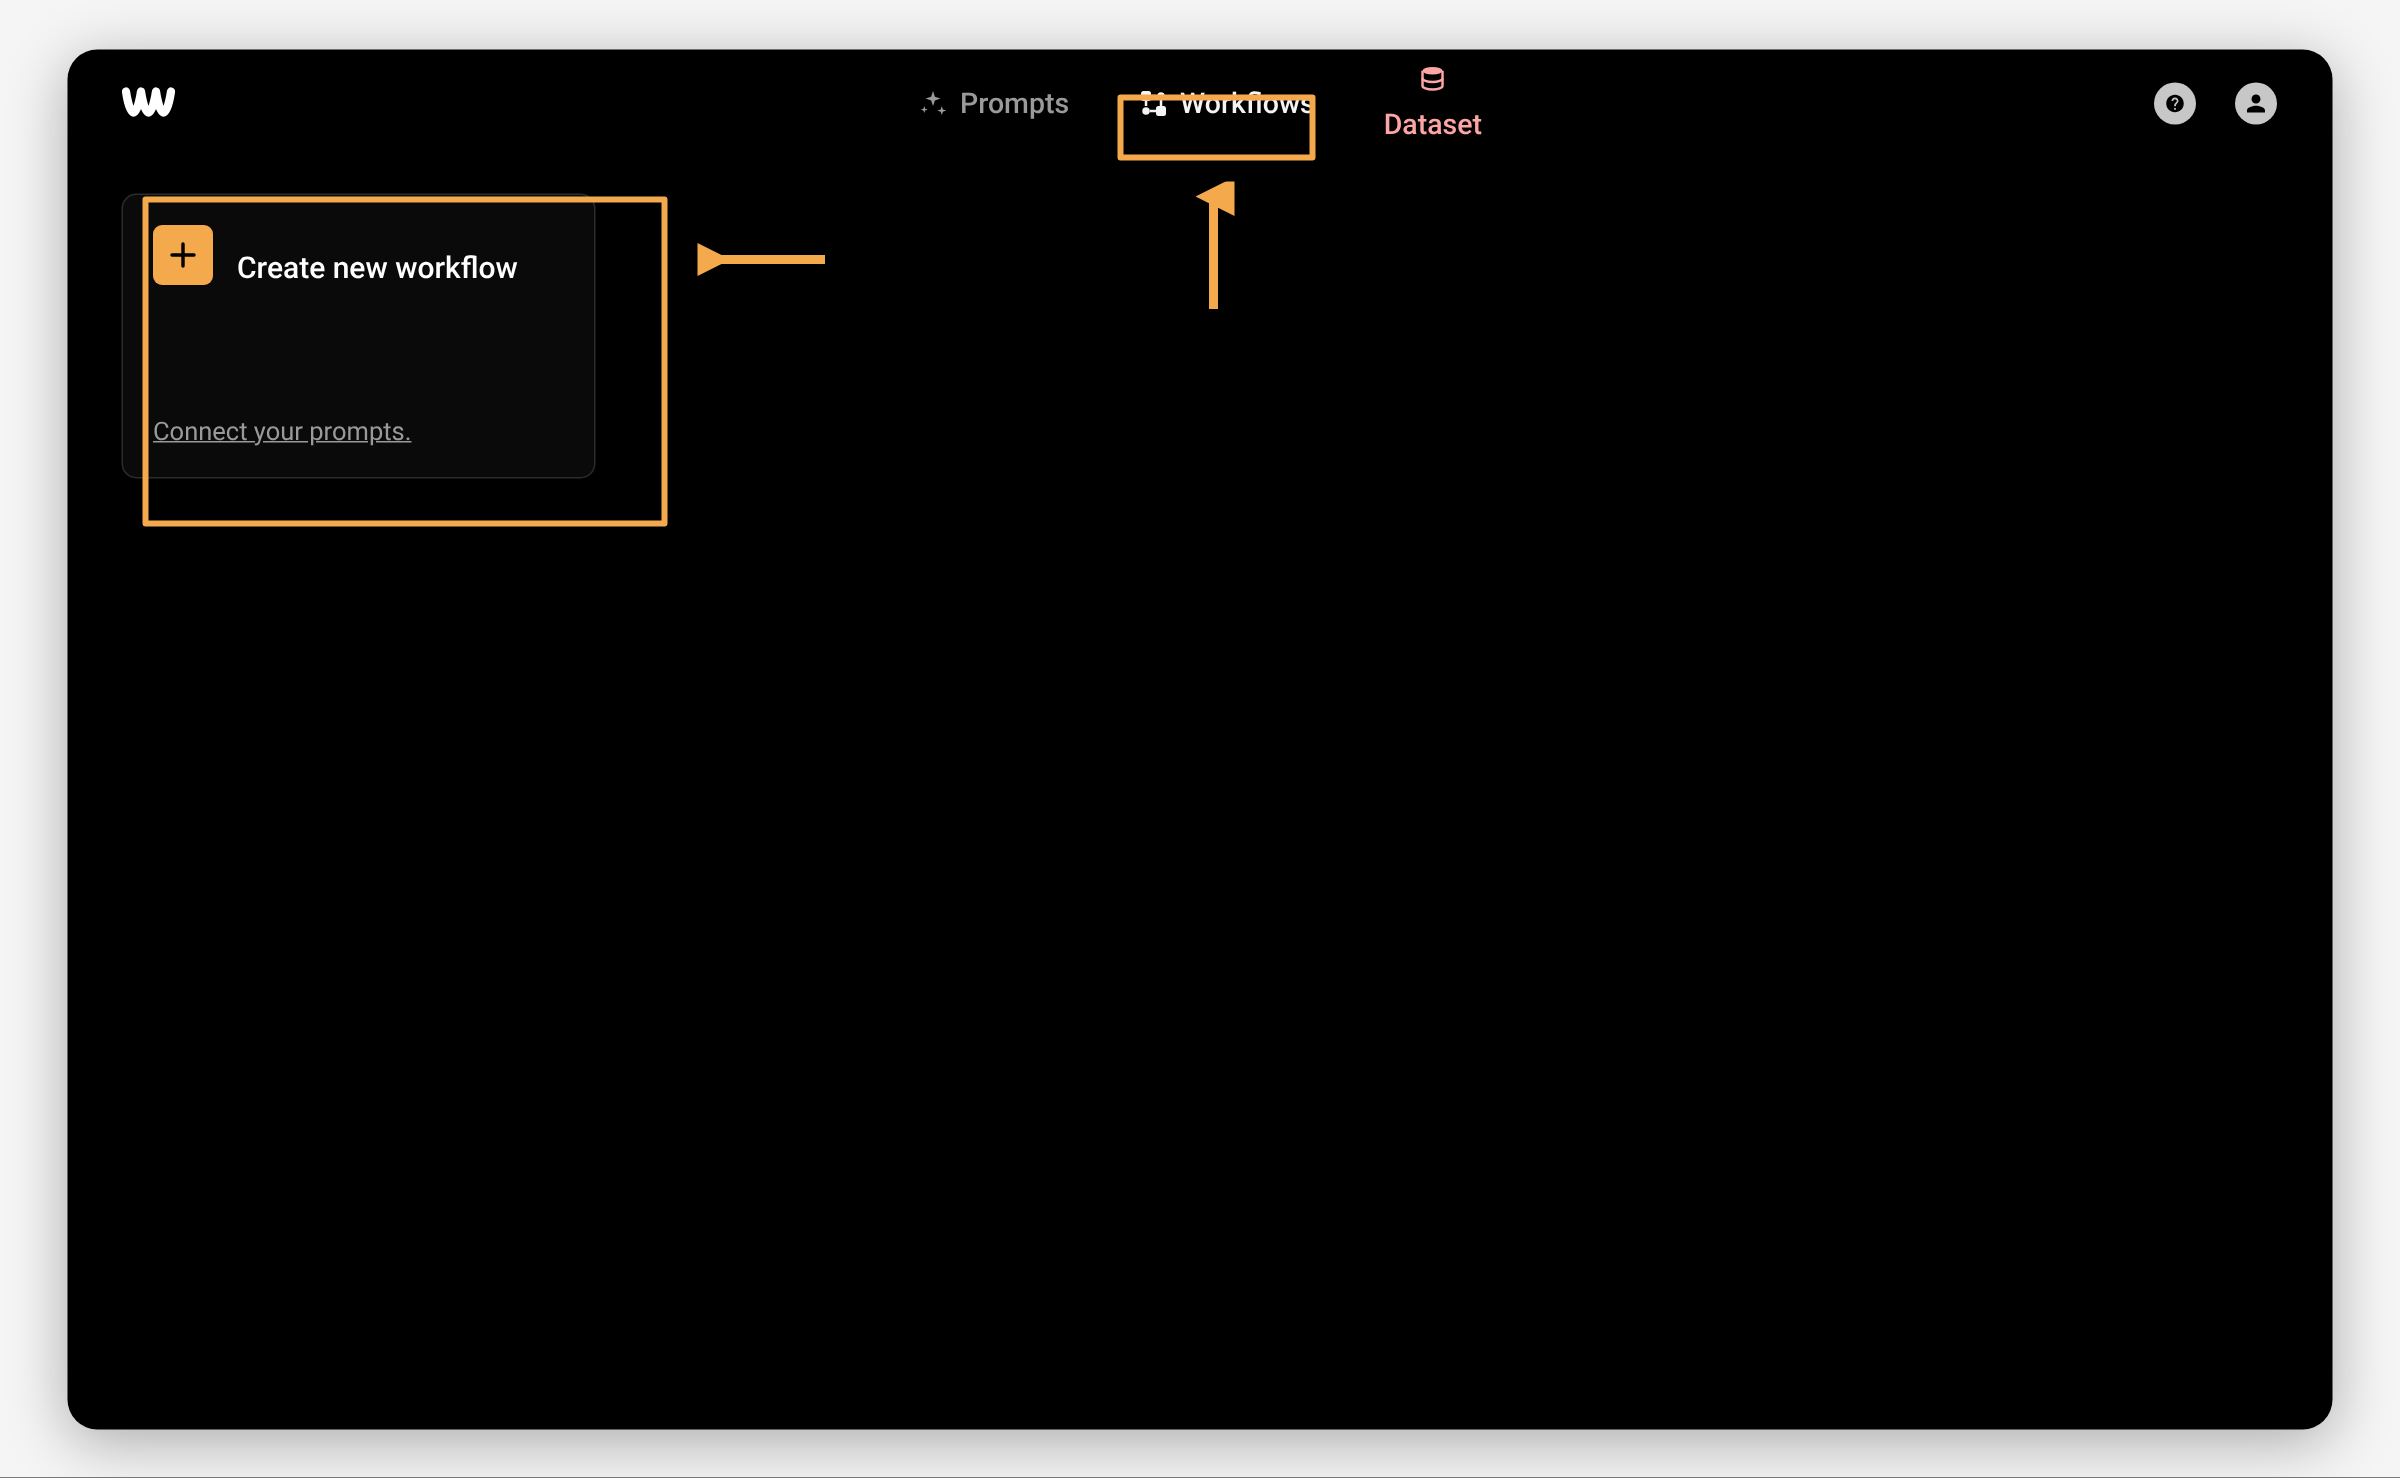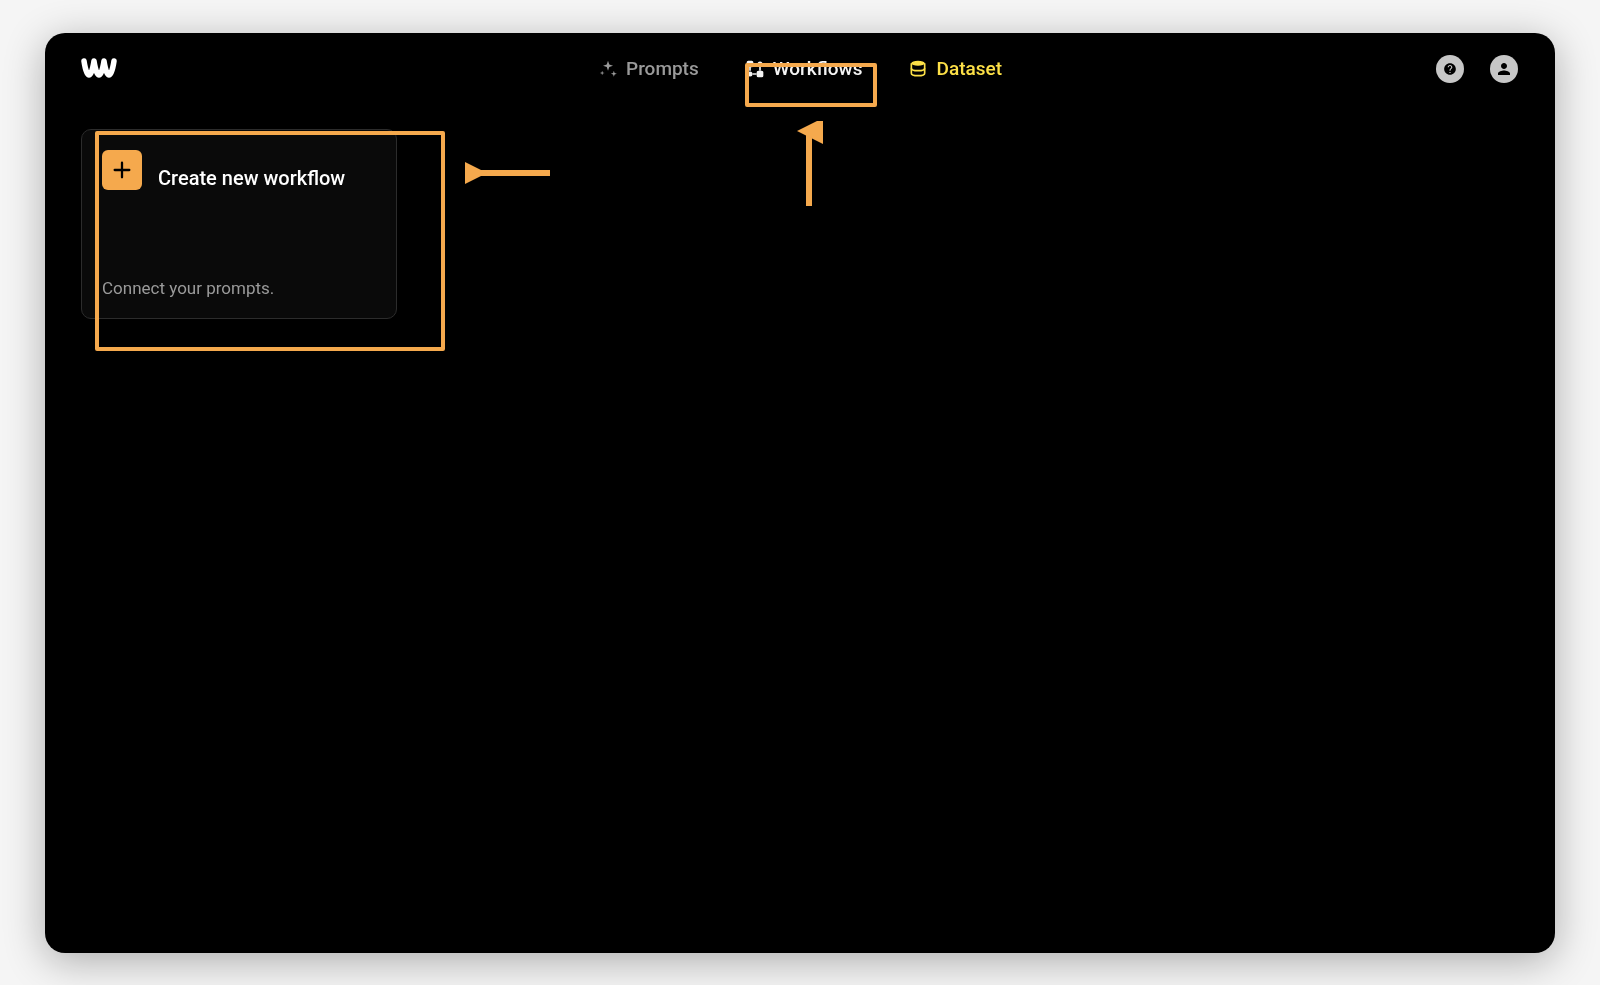--- a/index.html
+++ b/index.html
@@ -64,21 +64,22 @@
       font-weight: 500;
       cursor: pointer;
     }
     
     .nav-tab.active {
       color: #f4f4f4;
       text-align: center;
     }
     
     .nav-tab.dim {
-      color: #fde047;
+      color: #fca5a5;
+      flex-direction: column;
     }
     
     .nav-tab svg {
       width: 20px;
       height: 20px;
       flex-shrink: 0;
     }
     
     .top-right {
       margin-left: auto;
@@ -143,20 +144,21 @@
     .card-title {
       color: #ffffff;
       font-size: 20px;
       font-weight: 500;
     }
     
     .card-sub {
       margin-top: auto;
       color: #9a9a9a;
       font-size: 17px;
+      text-decoration: underline;
     }
     
     
     .highlight-rect {
       position: absolute;
       border: 4px solid #f5a94d;
       pointer-events: none;
       border-radius: 2px;
     }
     

